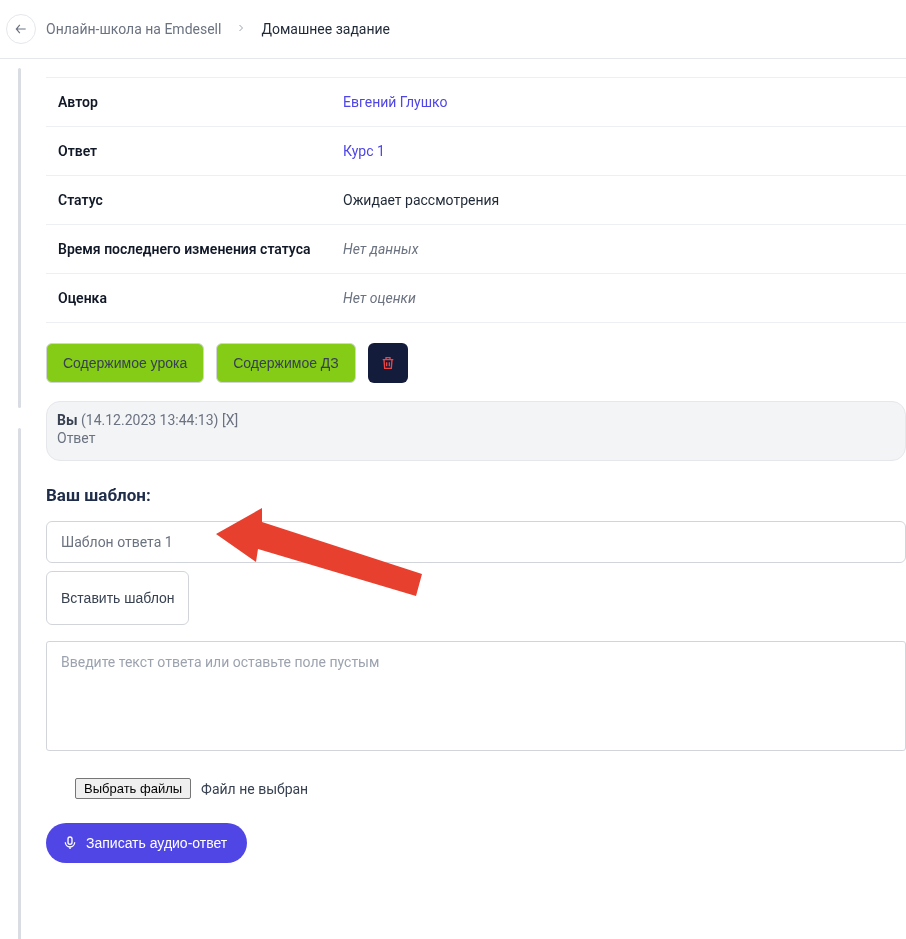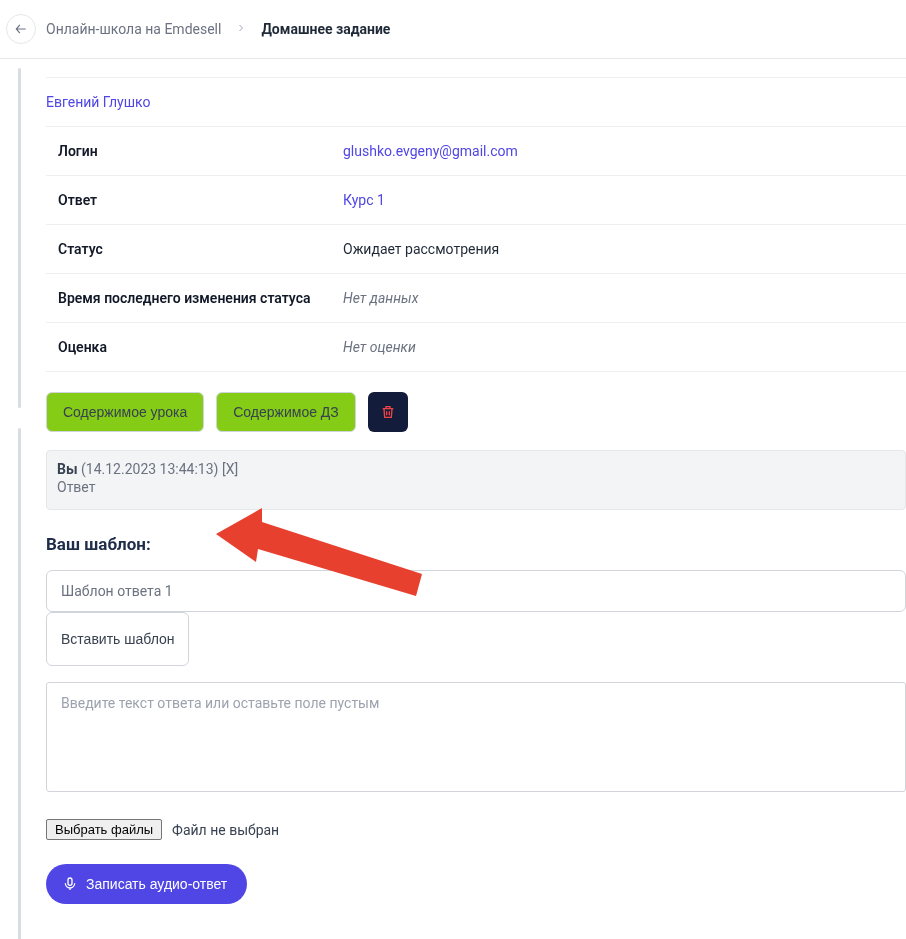--- a/index.html
+++ b/index.html
@@ -25,21 +25,21 @@
   .back-btn {
     width: 30px; height: 30px;
     border-radius: 50%;
     border: 1px solid #e5e7eb;
     display: flex; align-items: center; justify-content: center;
     color: #6b7280;
     background:#fff;
     font-size: 13px;
   }
   .bc-link { color: #6b7280; }
-  .bc-current { color: #1f2937; font-weight: 700; }
+  .bc-current { color: #1f2937; font-weight: 400; }
   .bc-sep { color: #9ca3af; padding: 0 4px;}
 
   
   .gutter {
     position: absolute;
     left: 18px;
     top: 60px;
     bottom: 0;
     width: 6px;
   }
@@ -100,21 +100,21 @@
     border-radius: 6px;
     width: 40px; height: 40px;
     display:flex;align-items:center;justify-content:center;
     cursor:pointer;
   }
   .btn-danger-icon svg { width:16px; height:16px; }
 
   
   .msg-card {
     border: 1px solid #e5e7eb;
-    border-radius: 4px;
+    border-radius: 14px;
     background: #f3f4f6;
     padding: 10px 12px 14px 10px;
     margin-bottom: 24px;
     position: relative;
   }
   .msg-meta { font-size: 14px; }
   .msg-meta .who { font-weight: 700; color:#374151;}
   .msg-meta .when { color:#6b7280; }
   .msg-meta .del { color:#6b7280; }
   .msg-body { color:#6b7280; margin-top:2px;}
@@ -133,21 +133,21 @@
     font-weight: 700;
     margin: 0 0 16px 0;
   }
   .answer-block { padding-right:0; }
   .select-like {
     border: 1px solid #d1d5db;
     border-radius: 6px;
     padding: 12px 14px;
     font-size: 14px;
     color:#6b7280;
-    margin-bottom: 0;
+    margin-bottom: 8px;
     background:#fff;
   }
   .btn-plain {
     background:#fff;
     border:1px solid #d1d5db;
     border-radius:6px;
     padding:18px 14px;
     font-size:14px;
     color:#374151;
     cursor:pointer;
@@ -172,20 +172,21 @@
     gap:10px;
     margin:24px 0 24px 0;
   }
   .file-btn-native {
     font: 13px Arial, sans-serif;
     background: #efefef;
     border: 1px solid #767676;
     border-radius: 2px;
     padding: 2px 8px;
     cursor: pointer;
+    margin-left: 29px;
   }
   .file-status { color:#374151; font-size:14px;}
 
   .btn-primary {
     background:#4f46e5;
     color:#fff;
     border:none;
     border-radius: 22px;
     padding: 12px 20px 12px 16px;
     font-size:14px;
@@ -213,25 +214,22 @@
   </span>
   <span class="bc-current">Домашнее задание</span>
 </div>
 
 <div class="gutter"></div>
 
 <div class="content">
 
   <div class="info-table">
     <div class="info-row">
+      <div class="info-label">Автор</div>
       <div class="info-value link">Евгений Глушко</div>
-    </div>
-    <div class="info-row">
-      <div class="info-label">Логин</div>
-      <div class="info-value link">glushko.evgeny@gmail.com</div>
     </div>
     <div class="info-row">
       <div class="info-label">Ответ</div>
       <div class="info-value link">Курс 1</div>
     </div>
     <div class="info-row">
       <div class="info-label">Статус</div>
       <div class="info-value">Ожидает рассмотрения</div>
     </div>
     <div class="info-row">

